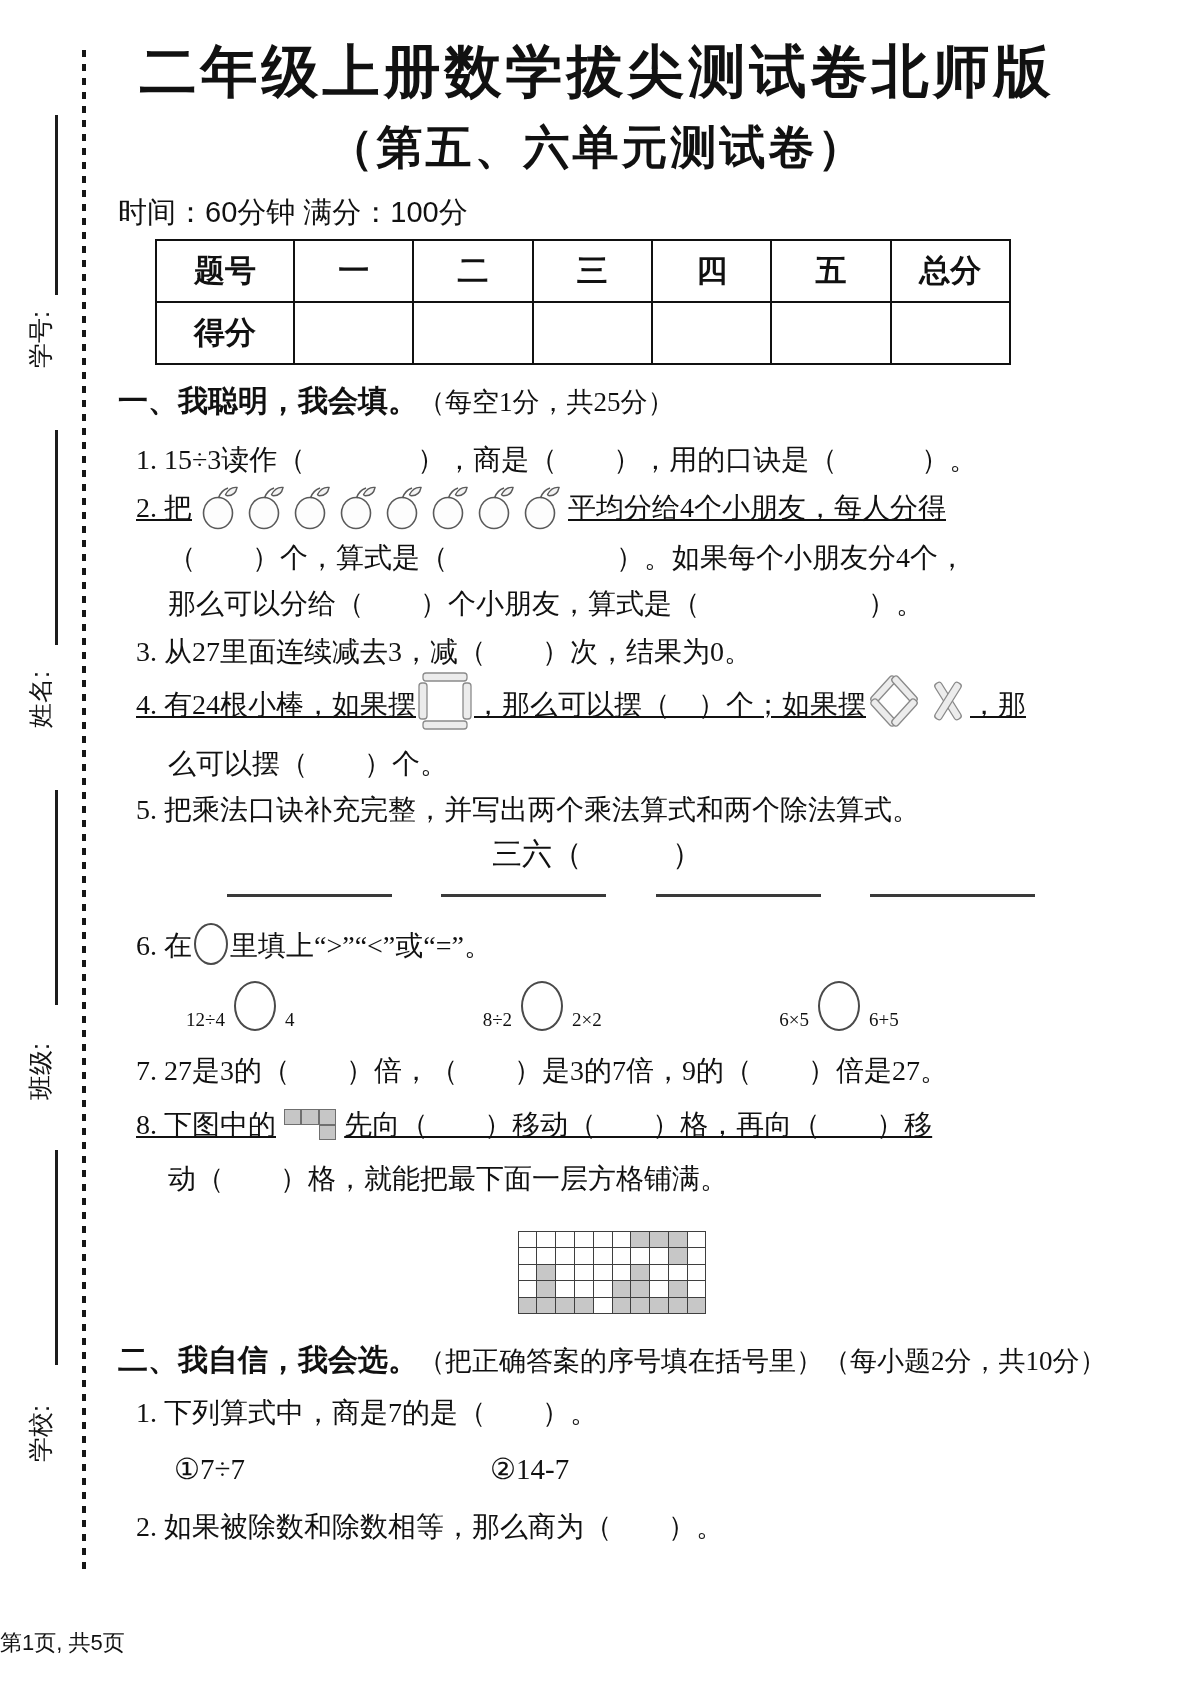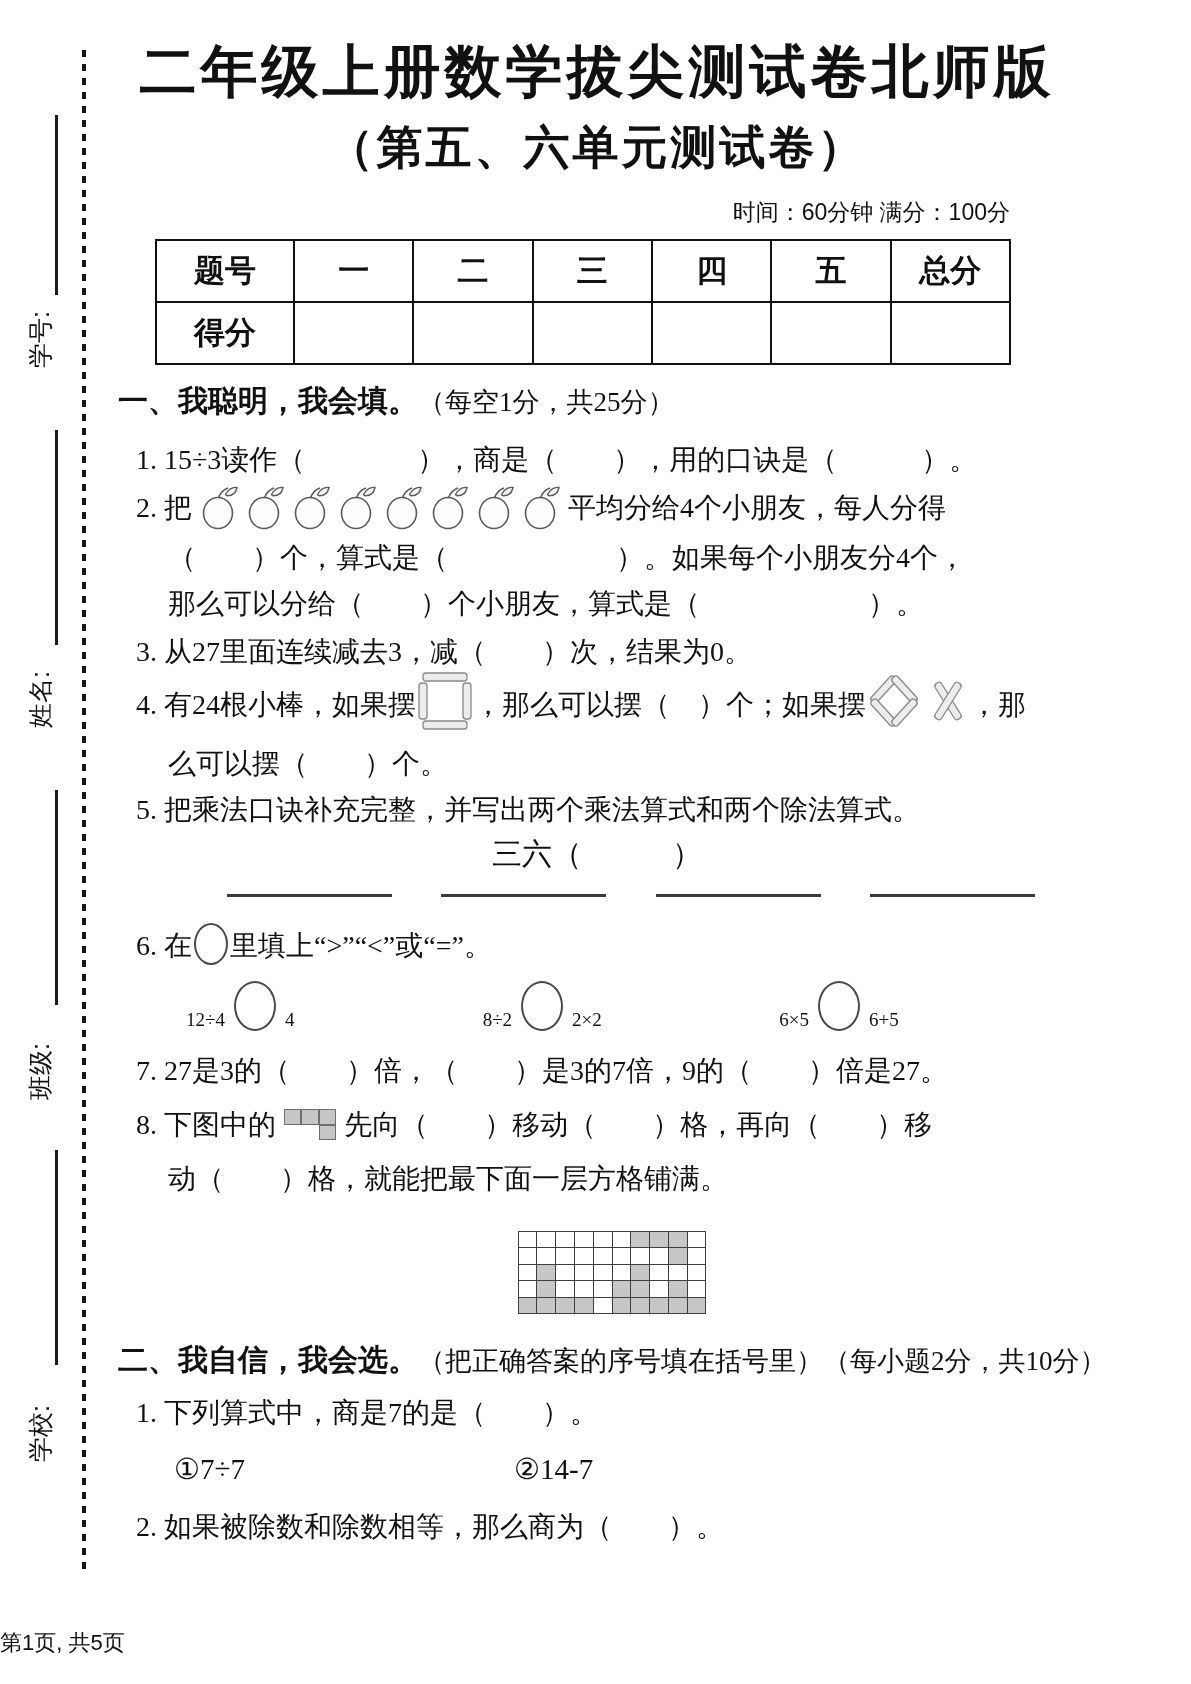--- a/index.html
+++ b/index.html
@@ -12,50 +12,50 @@
   .v-line{position:absolute;left:55px;width:2.5px;background:#1c1c1c;}
   .v-label{position:absolute;left:24px;font-family:"Liberation Sans",sans-serif;font-size:25px;
            transform:rotate(-90deg);transform-origin:0 0;white-space:nowrap;color:#111;}
 
   
   .main{position:absolute;left:118px;top:0;width:958px;}
   .title{margin-top:36px;text-align:center;font-family:"Liberation Sans",sans-serif;
          font-weight:900;font-size:57px;letter-spacing:4px;line-height:70px;}
   .subtitle{margin-top:12px;text-align:center;font-family:"Liberation Sans",sans-serif;
             font-weight:900;font-size:46px;letter-spacing:3px;line-height:58px;}
-  .info{margin-top:20px;text-align:right;padding-right:66px;font-family:"Liberation Sans",sans-serif;
-        font-size:23px;line-height:33px;}
+  .info{margin-top:20px;padding-right:66px;font-family:"Liberation Sans",sans-serif;
+        font-size:29px;line-height:33px;}
 
   table.score{margin:10px 8px 0 37px;border-collapse:collapse;table-layout:fixed;width:856px;}
   table.score td{border:2.5px solid #111;height:60px;text-align:center;vertical-align:middle;
                  font-family:"Liberation Sans",sans-serif;font-weight:bold;font-size:31px;padding:0;}
 
   .sec-heading{margin-top:16px;font-size:27px;line-height:40px;white-space:nowrap;}
   .sec-heading .bold{font-family:"Liberation Sans",sans-serif;font-weight:bold;font-size:30px;}
 
   .ql{padding-left:18px;font-size:28px;line-height:36px;}
   .ql.cont{padding-left:50px;}
   .flexline{display:flex;align-items:center;}
-  .flexline .seg{white-space:nowrap;}
+  .flexline .seg{white-space:nowrap;text-decoration:underline;}
 
   .apples{display:flex;align-items:center;margin:0 4px;}
   .apples svg{display:block;margin:0 1px;}
 
   .center-line{text-align:center;font-size:30px;line-height:40px;}
 
   .blank-row{display:flex;justify-content:space-between;margin:20px 41px 0 109px;}
   .blank-line{width:165px;height:2.5px;background:#3a3a3a;}
 
   .circle{display:inline-block;width:30px;height:38px;border:2px solid #4a4a4a;border-radius:50%;
           vertical-align:-10px;margin:0 2px;}
   .comp-row{display:flex;margin-top:16px;padding-left:68px;}
   .comp-item{display:flex;align-items:flex-end;width:330px;font-size:19px;white-space:nowrap;}
   .comp-circle{display:inline-block;width:38px;height:46px;border:2px solid #4a4a4a;border-radius:50%;margin:0 9px;}
 
-  .opt-row{display:flex;padding-left:56px;gap:24px;}
+  .opt-row{display:flex;padding-left:56px;}
   .opt{width:316px;font-size:29px;line-height:40px;white-space:nowrap;}
 
   .grid-wrap{margin-top:34px;text-align:center;padding-left:30px;}
   .sq-grid{display:inline-grid;border-left:1.5px solid #3f3f3f;border-top:1.5px solid #3f3f3f;background:#fff;}
   .gcell{width:18.8px;height:16.6px;border-right:1.5px solid #3f3f3f;border-bottom:1.5px solid #3f3f3f;
          box-sizing:border-box;background:#fff;}
   .gcell.shade{background:#c7c7c7;}
 
   .piece-grid{display:inline-grid;margin:0 8px;}
   .pcell{width:17.4px;height:15.5px;box-sizing:border-box;}

